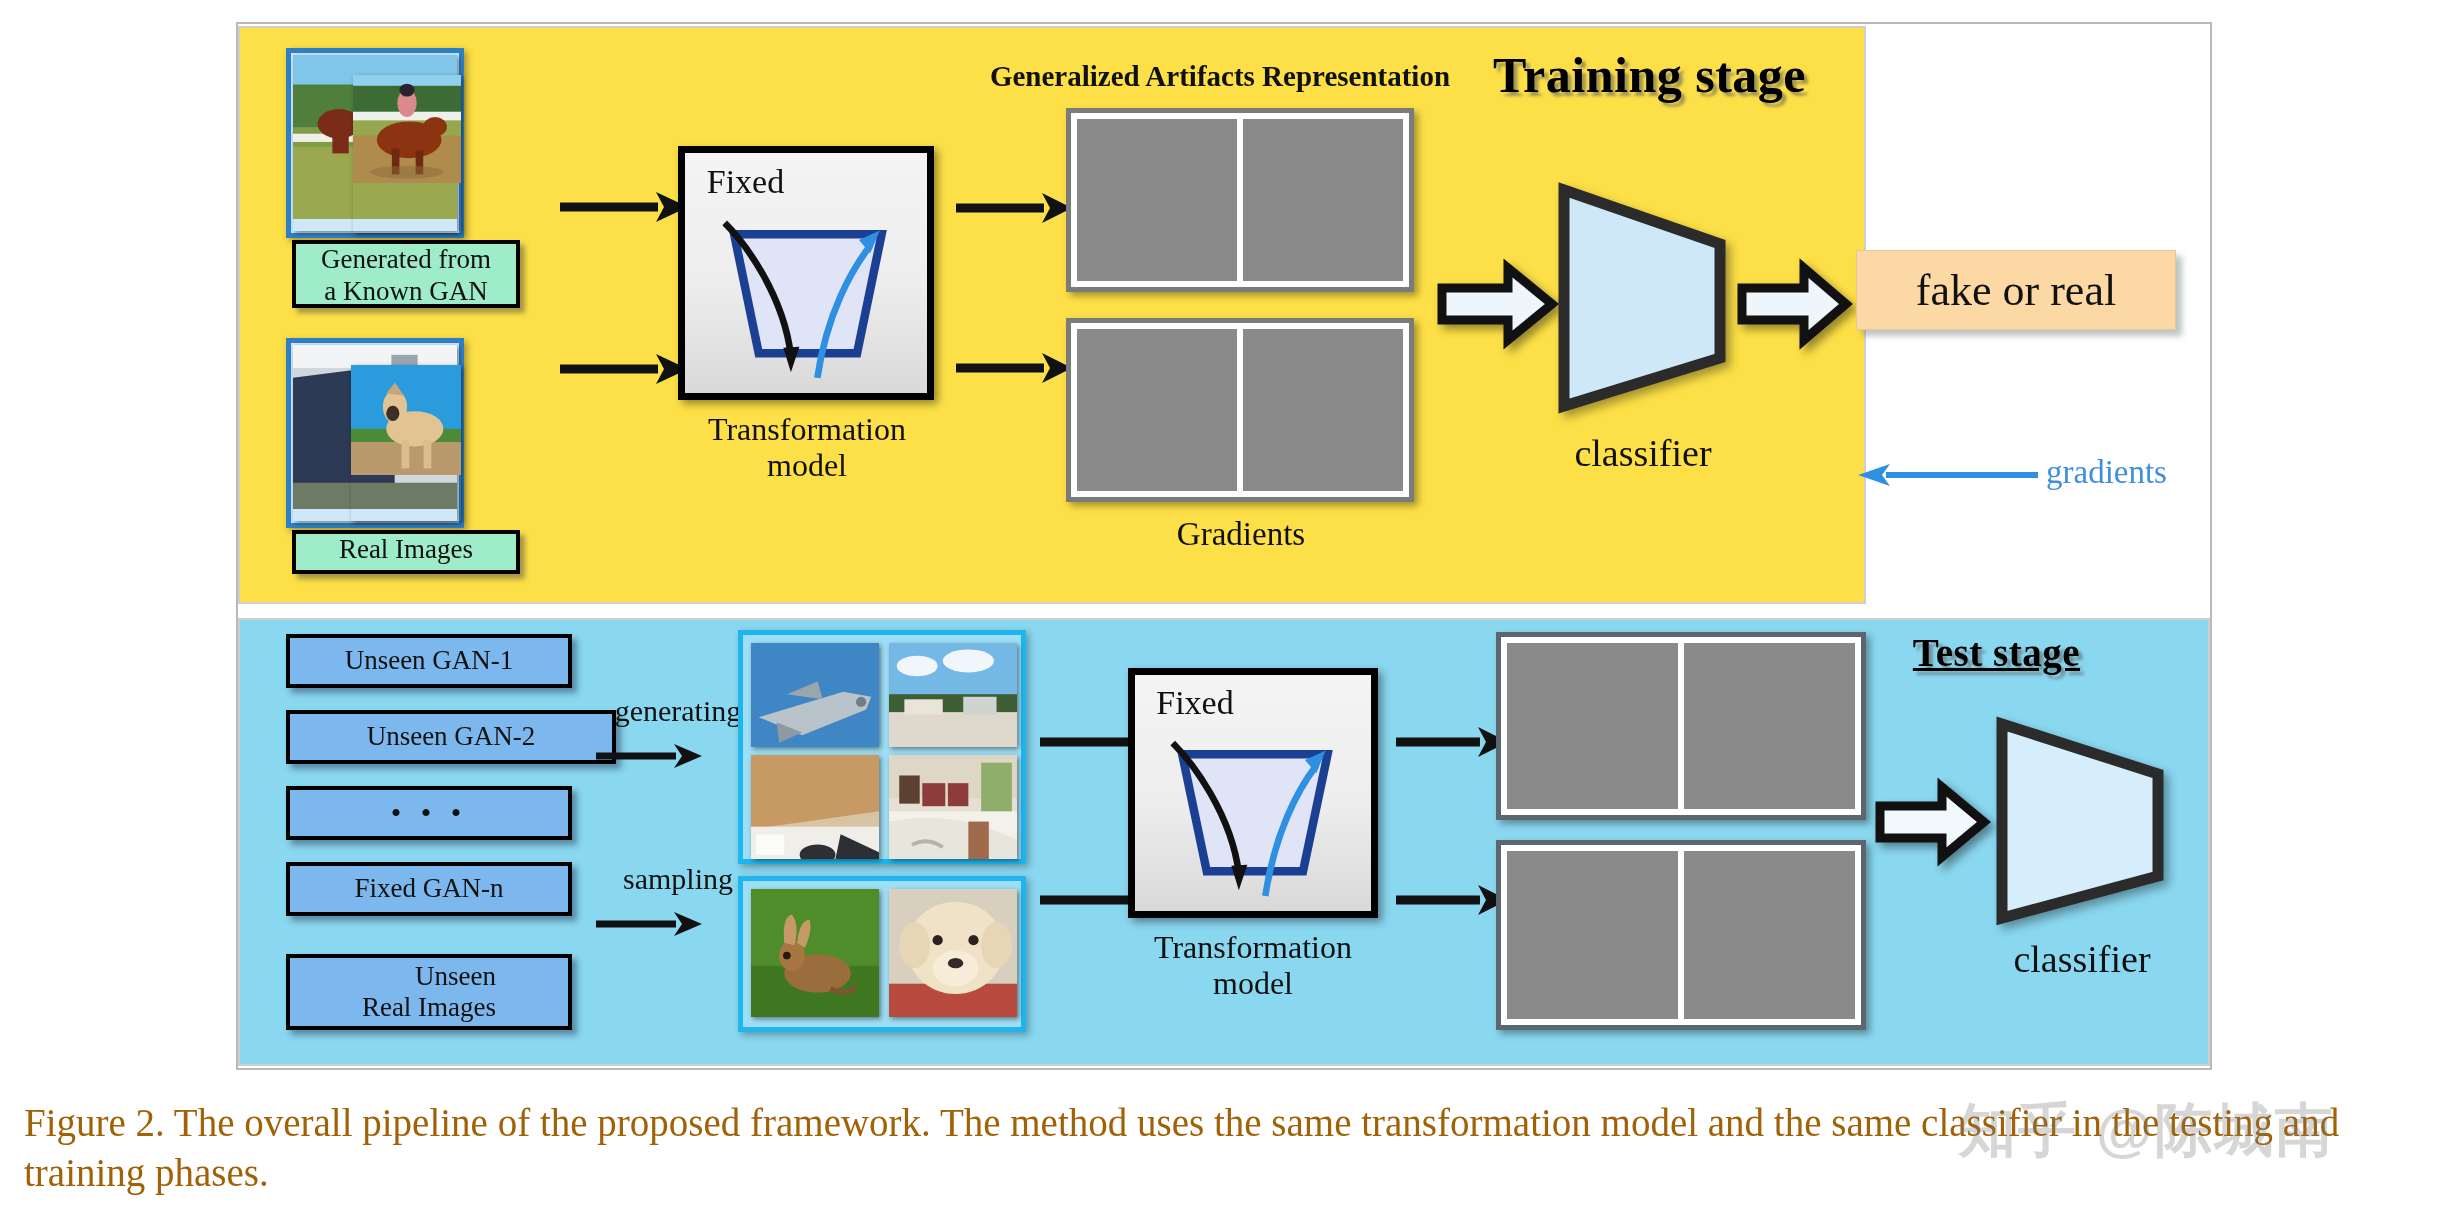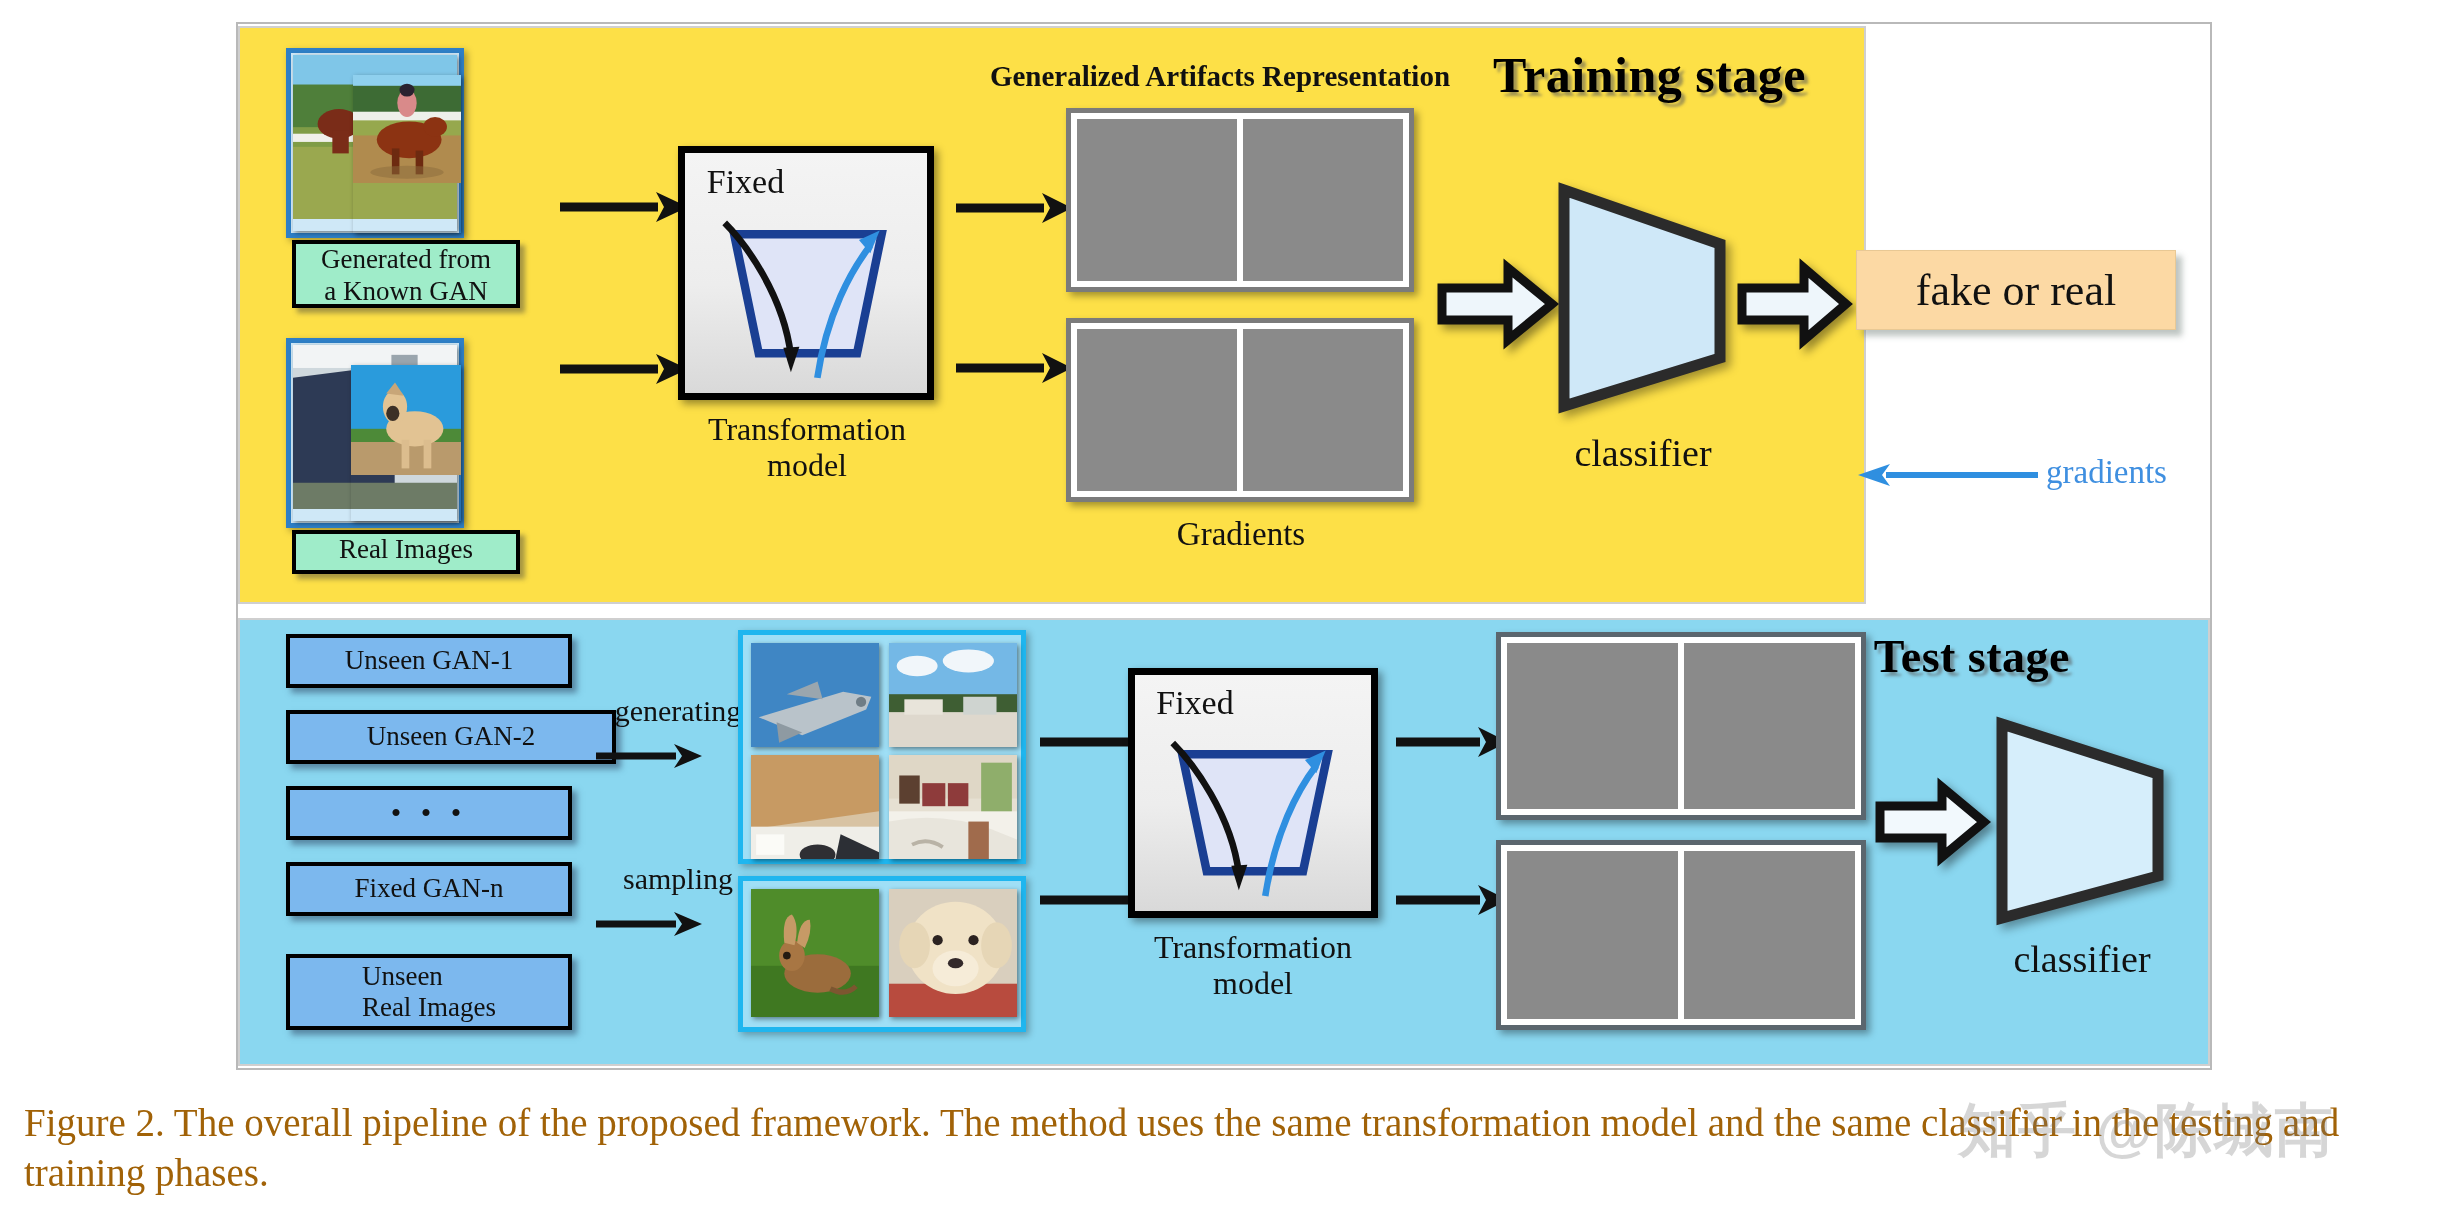--- a/index.html
+++ b/index.html
@@ -22,42 +22,42 @@
     left:238px;top:618px;width:1972px;height:448px;
     background:#8ad7f0;border:2px solid #cfcfcf;
   }
   .stage-title{
     position:absolute;font-weight:bold;color:#000;
     font-family:"Liberation Serif","DejaVu Serif",serif;
     text-shadow:4px 4px 3px rgba(90,90,90,.55);
     letter-spacing:.5px;white-space:nowrap;
   }
   .title-train{right:58px;top:18px;font-size:50px;}
-  .title-test{right:138px;top:10px;font-size:46px;}
+  .title-test{right:128px;top:10px;font-size:39px;text-decoration:underline;}
 
   
   .lbl{position:absolute;color:#111;white-space:nowrap;text-align:center;line-height:1.12;}
 
   
   .thumbwrap{position:absolute;box-sizing:border-box;}
   .thumbwrap.blue{border:5px solid #2e7fc6;background:#cfe8f7;box-shadow:3px 3px 7px rgba(0,0,0,.35);}
   .thumbwrap.cyan{border:5px solid #1fb6ef;background:#9fdff6;box-shadow:3px 3px 7px rgba(0,0,0,.3);}
   .thumb{position:absolute;overflow:hidden;box-shadow:2px 2px 5px rgba(0,0,0,.45);}
 
   .caplabel{
     position:absolute;box-sizing:border-box;border:4px solid #000;
     background:#9fecc9;box-shadow:5px 5px 5px rgba(60,60,60,.45);
     display:flex;align-items:flex-start;justify-content:center;text-align:center;
     line-height:1.18;color:#111;
   }
   .ganbox{
     position:absolute;box-sizing:border-box;border:4px solid #000;
     background:#7cb8ee;box-shadow:5px 5px 6px rgba(40,60,90,.5);
     display:flex;align-items:center;justify-content:center;
-    color:#111;font-size:27px;line-height:1.15;text-align:left;
+    color:#111;font-size:27px;line-height:1.15;text-align:right;
   }
 
   
   .tmodel{
     position:absolute;box-sizing:border-box;border:7px solid #000;
     background:linear-gradient(180deg,#f4f4f4 0%,#ededed 55%,#d9d9d9 100%);
     box-shadow:4px 4px 8px rgba(0,0,0,.4);
   }
   .tmodel .fixed{
     position:absolute;left:9%;top:4%;font-size:34px;color:#111;

